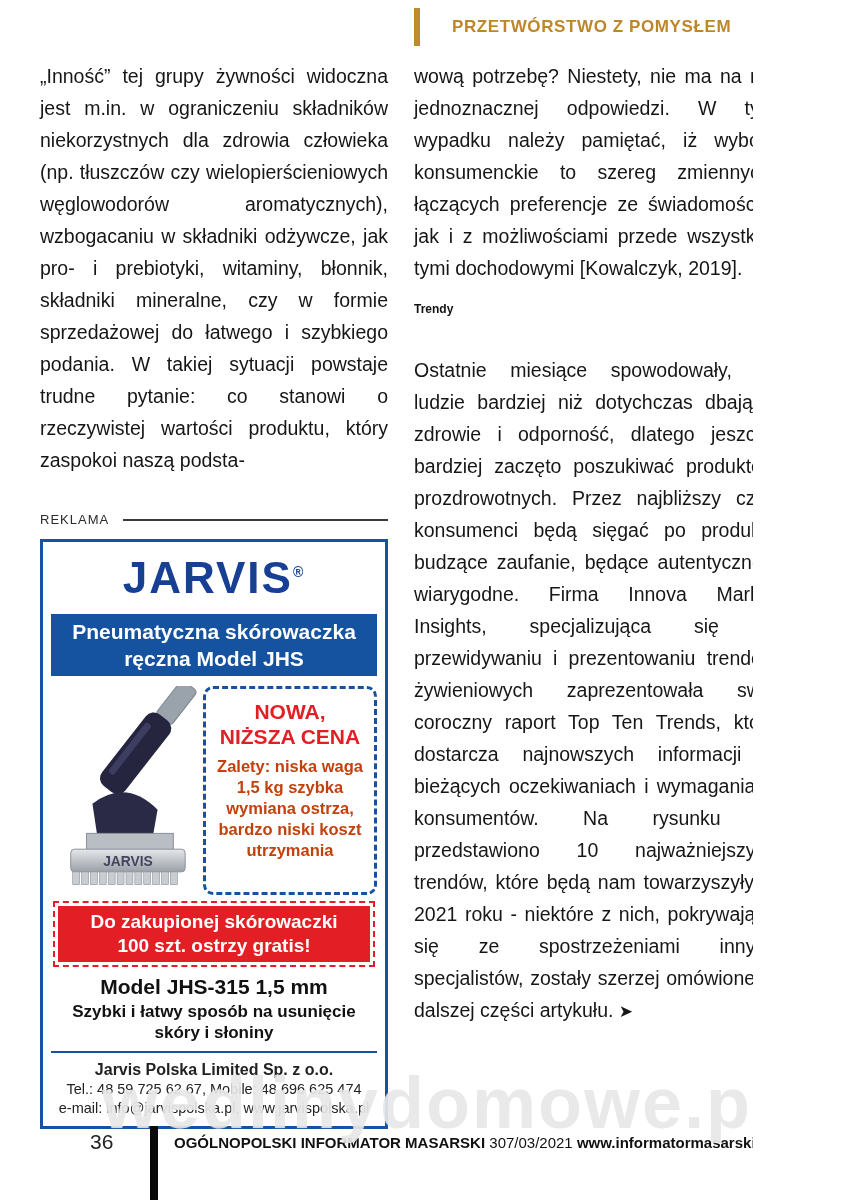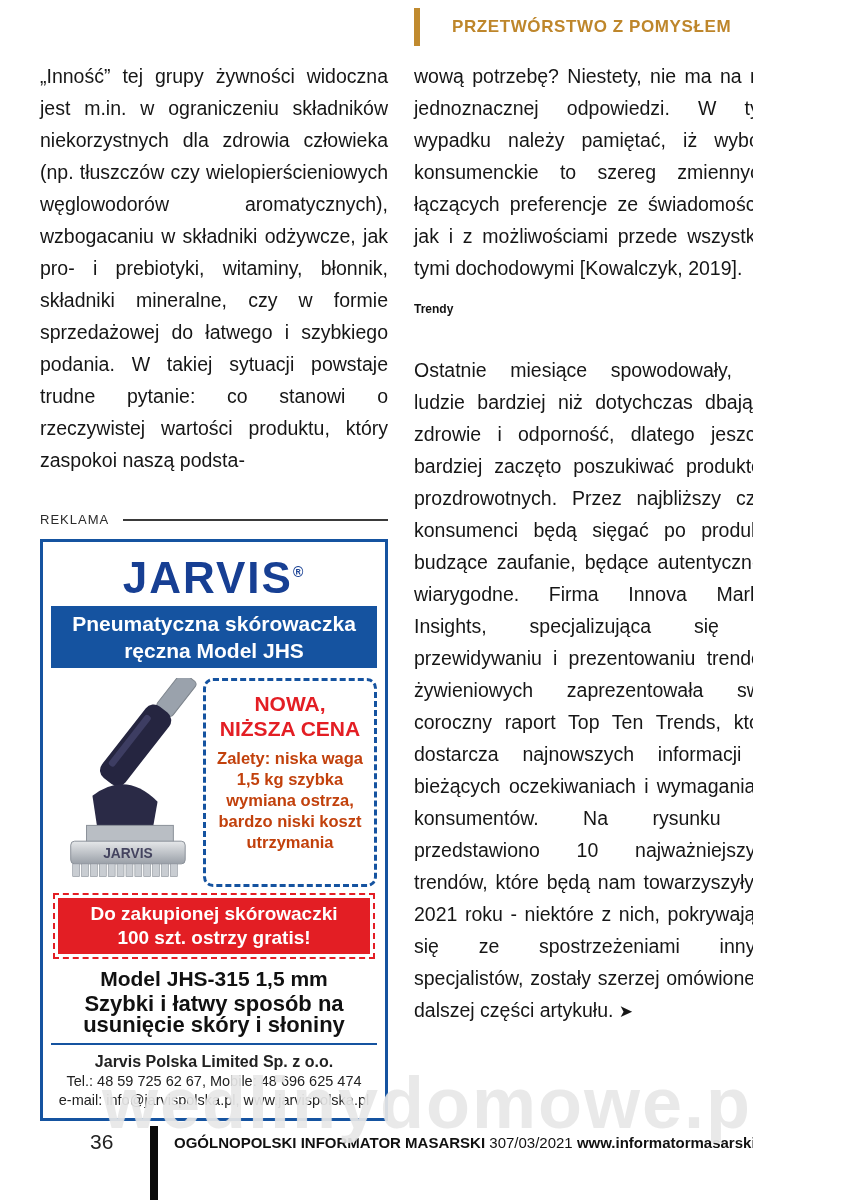--- a/index.html
+++ b/index.html
@@ -22,30 +22,30 @@
 
   
   .reklama-row { display: flex; align-items: center; margin-top: 36px; }
   .reklama-label { font-size: 13px; letter-spacing: 1px; color: #2b2b2b; margin-right: 14px; }
   .reklama-line { flex: 1; border-top: 2px solid #3a3a3a; height: 0; }
 
   
   .ad-box { margin-top: 12px; border: 3px solid #1553A0; padding: 6px 8px 8px 8px; background: #fff; }
   .ad-brand { text-align: center; color: #173F93; font-size: 44px; font-weight: bold; letter-spacing: 2px; line-height: 48px; }
   .ad-brand sup { font-size: 14px; vertical-align: super; }
-  .ad-banner { background: #1553A0; color: #fff; font-weight: bold; font-size: 21px; line-height: 27px; text-align: center; padding: 4px 0; margin-top: 4px; }
+  .ad-banner { background: #1553A0; color: #fff; font-weight: bold; font-size: 21px; line-height: 27px; text-align: center; padding: 4px 0; margin-top: 12px; }
   .ad-middle { display: flex; align-items: stretch; margin: 10px 0 6px 0; }
   .ad-tool { width: 148px; flex: none; }
   .ad-promo { flex: 1; border: 3px dashed #1553A0; border-radius: 10px; padding: 10px 6px; text-align: center; margin-left: 4px; }
   .promo-red { color: #E31E24; font-weight: bold; font-size: 21px; line-height: 25px; }
   .promo-blue { color: #c2410c; font-weight: bold; font-size: 16.5px; line-height: 21px; margin-top: 7px; }
   .ad-offer-wrap { border: 2px dashed #E31E24; padding: 3px; margin: 4px 2px 8px 2px; }
   .ad-offer { background: #E31E24; color: #fff; font-weight: bold; font-size: 19px; line-height: 24px; text-align: center; padding: 4px 0; }
   .ad-model { text-align: center; font-weight: bold; font-size: 21px; color: #111; }
-  .ad-desc { text-align: center; font-weight: bold; font-size: 22px; line-height: 21px; color: #111; margin-top: 2px; }
+  .ad-desc { text-align: center; font-weight: bold; font-size: 17px; line-height: 21px; color: #111; margin-top: 2px; }
   .ad-contact { border-top: 2px solid #1553A0; margin-top: 8px; padding-top: 6px; text-align: center; font-size: 14.5px; line-height: 19px; color: #222; }
   .ad-company { font-weight: bold; font-size: 16px; line-height: 21px; }
 
   
   .footer { position: absolute; top: 1126px; left: 0; width: 843px; height: 74px; }
   .page-number { position: absolute; left: 90px; top: 4px; font-size: 21px; color: #222; }
   .footer-bar { position: absolute; left: 150px; top: 0; width: 8px; height: 74px; background: #0a0a0a; }
   .footer-text { position: absolute; left: 174px; top: 8px; font-size: 15px; white-space: nowrap; color: #111; }
   .footer-text .bold { font-weight: bold; }
 

